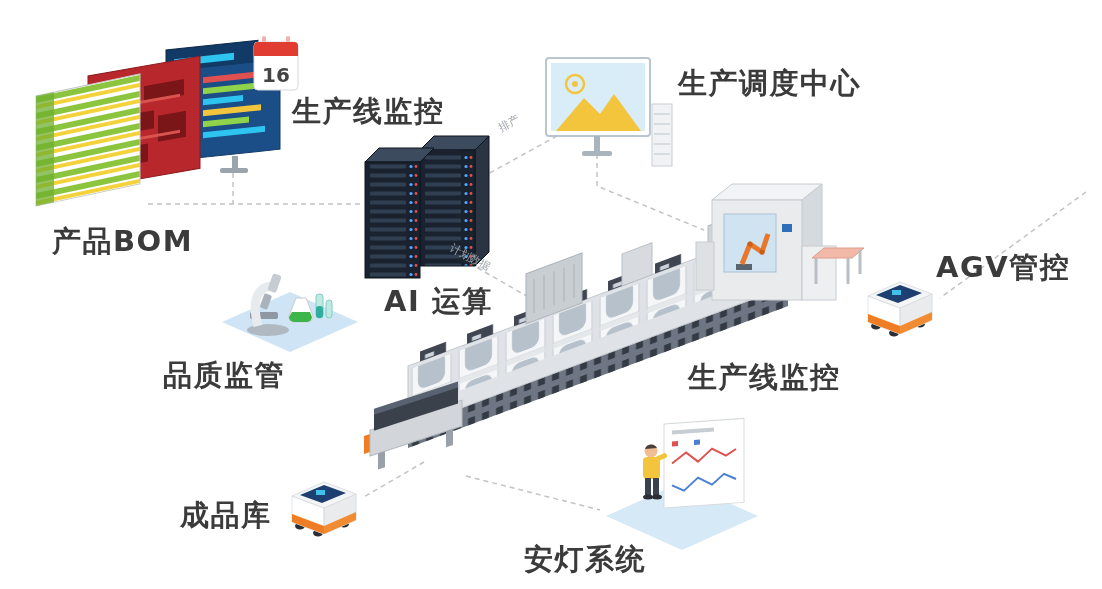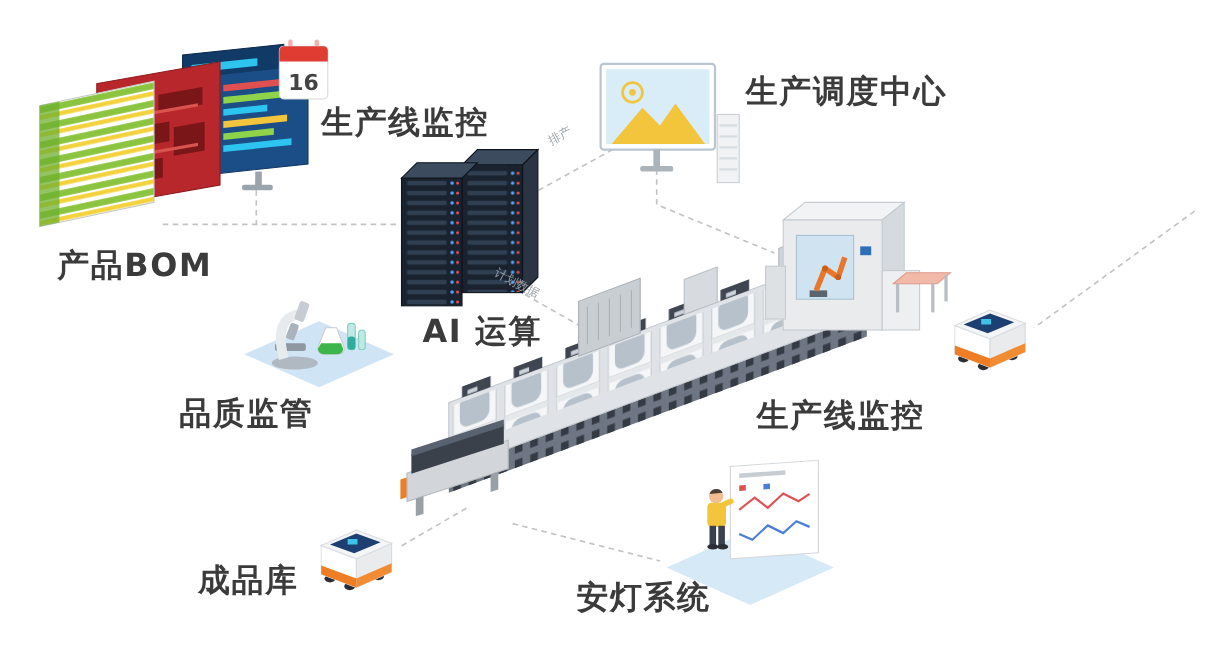--- a/index.html
+++ b/index.html
@@ -15,22 +15,22 @@
   .edge-label{
     position:absolute;font-size:11px;color:#9aa0a6;white-space:nowrap;
   }
   .lbl-bom{left:52px;top:222px;text-align:center;}
   .lbl-plan{left:292px;top:92px;}
   .lbl-dispatch{left:678px;top:64px;}
   .lbl-ai{left:384px;top:282px;}
   .lbl-agv{left:936px;top:248px;}
   .lbl-quality{left:163px;top:356px;}
   .lbl-line{left:688px;top:358px;}
-  .lbl-warehouse{left:180px;top:508px;}
-  .lbl-andon{left:524px;top:524px;}
+  .lbl-warehouse{left:180px;top:496px;}
+  .lbl-andon{left:524px;top:540px;}
   .lbl-sched{left:498px;top:116px;transform:rotate(-28deg);}
   .lbl-plandata{left:448px;top:250px;transform:rotate(28deg);}
   svg text{font-family:"DejaVu Sans",sans-serif;}
   .dash{stroke:#c3c3c3;stroke-width:1.5;fill:none;stroke-dasharray:5 4;}
 </style>
 </head>
 <body>
 
 <div id="stage">
 
@@ -255,20 +255,21 @@
         <ellipse cx="8" cy="53" rx="5" ry="2.5" fill="#2b2f35"></ellipse>
         <ellipse cx="17" cy="53" rx="5" ry="2.5" fill="#2b2f35"></ellipse>
       </g>
     </g>
   </svg>
 
   <div class="node-label lbl-bom">产品BOM</div>
   <div class="node-label lbl-plan">生产线监控</div>
   <div class="node-label lbl-dispatch">生产调度中心</div>
   <div class="node-label lbl-ai">AI 运算</div>
+  <div class="node-label lbl-agv">AGV管控</div>
   <div class="node-label lbl-line">生产线监控</div>
   <div class="node-label lbl-quality">品质监管</div>
   <div class="node-label lbl-warehouse">成品库</div>
   <div class="node-label lbl-andon">安灯系统</div>
 
   <div class="edge-label lbl-sched">排产</div>
   <div class="edge-label lbl-plandata">计划数据</div>
 
 </div>
 

